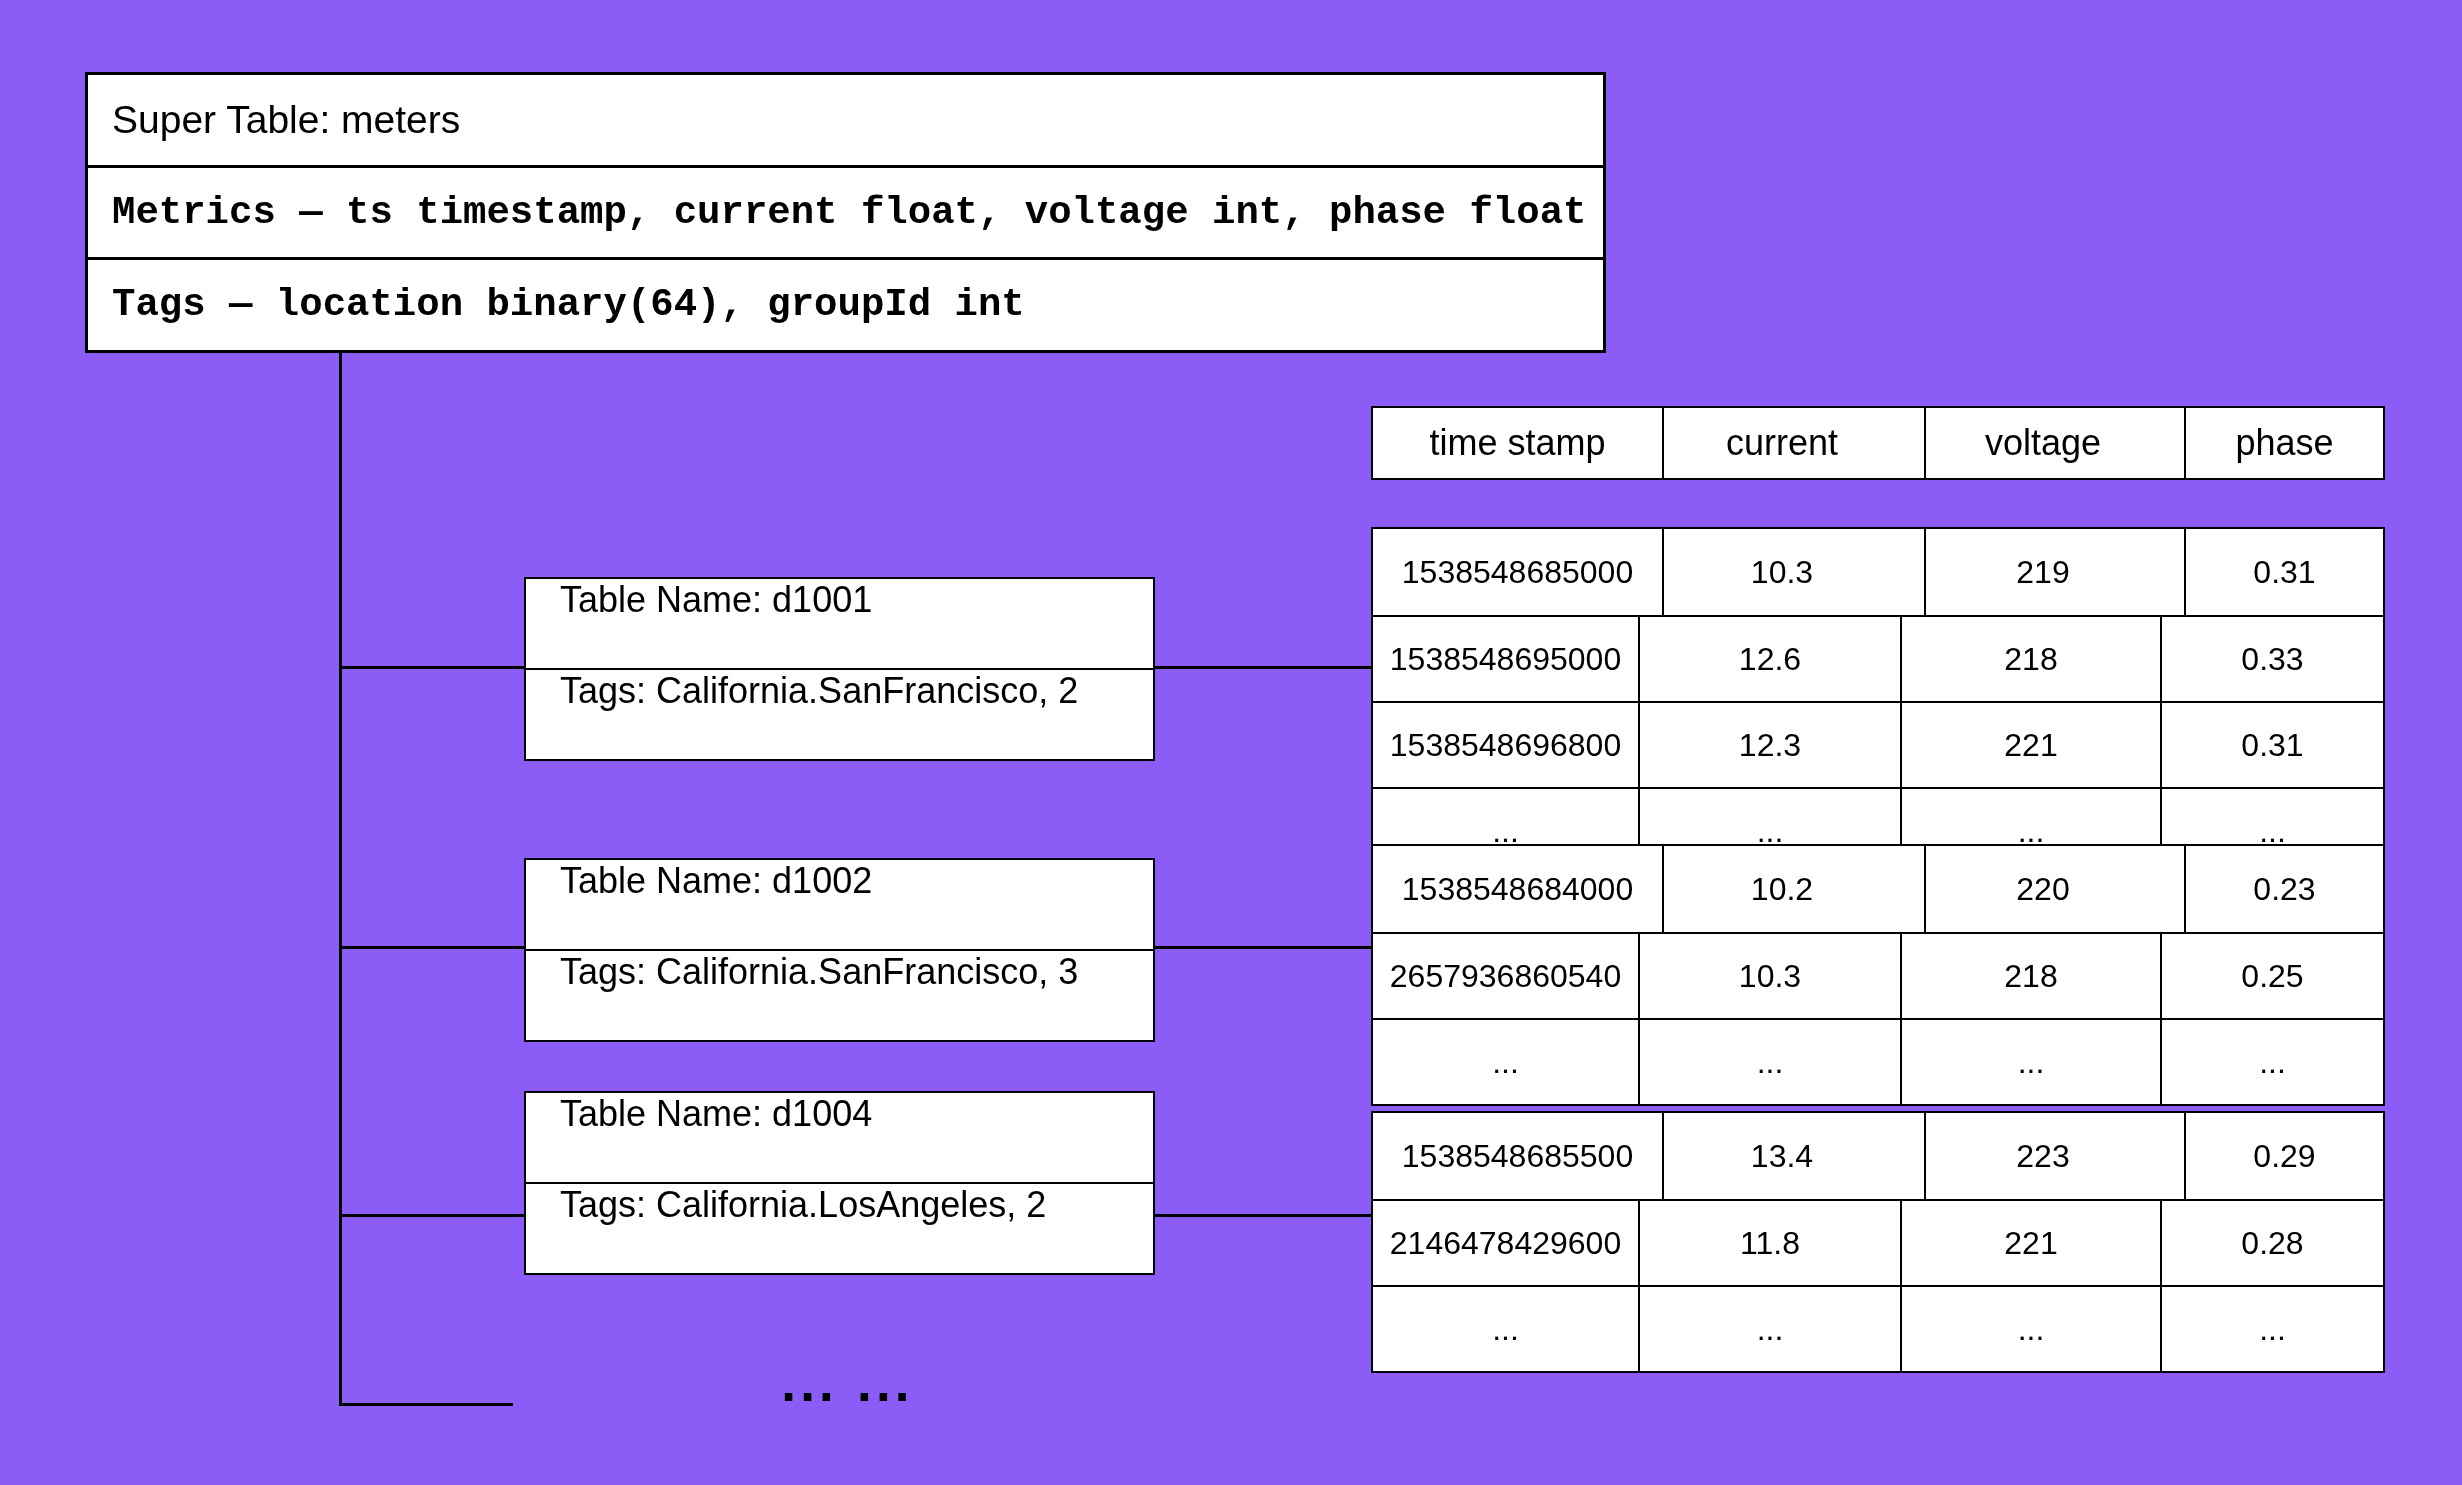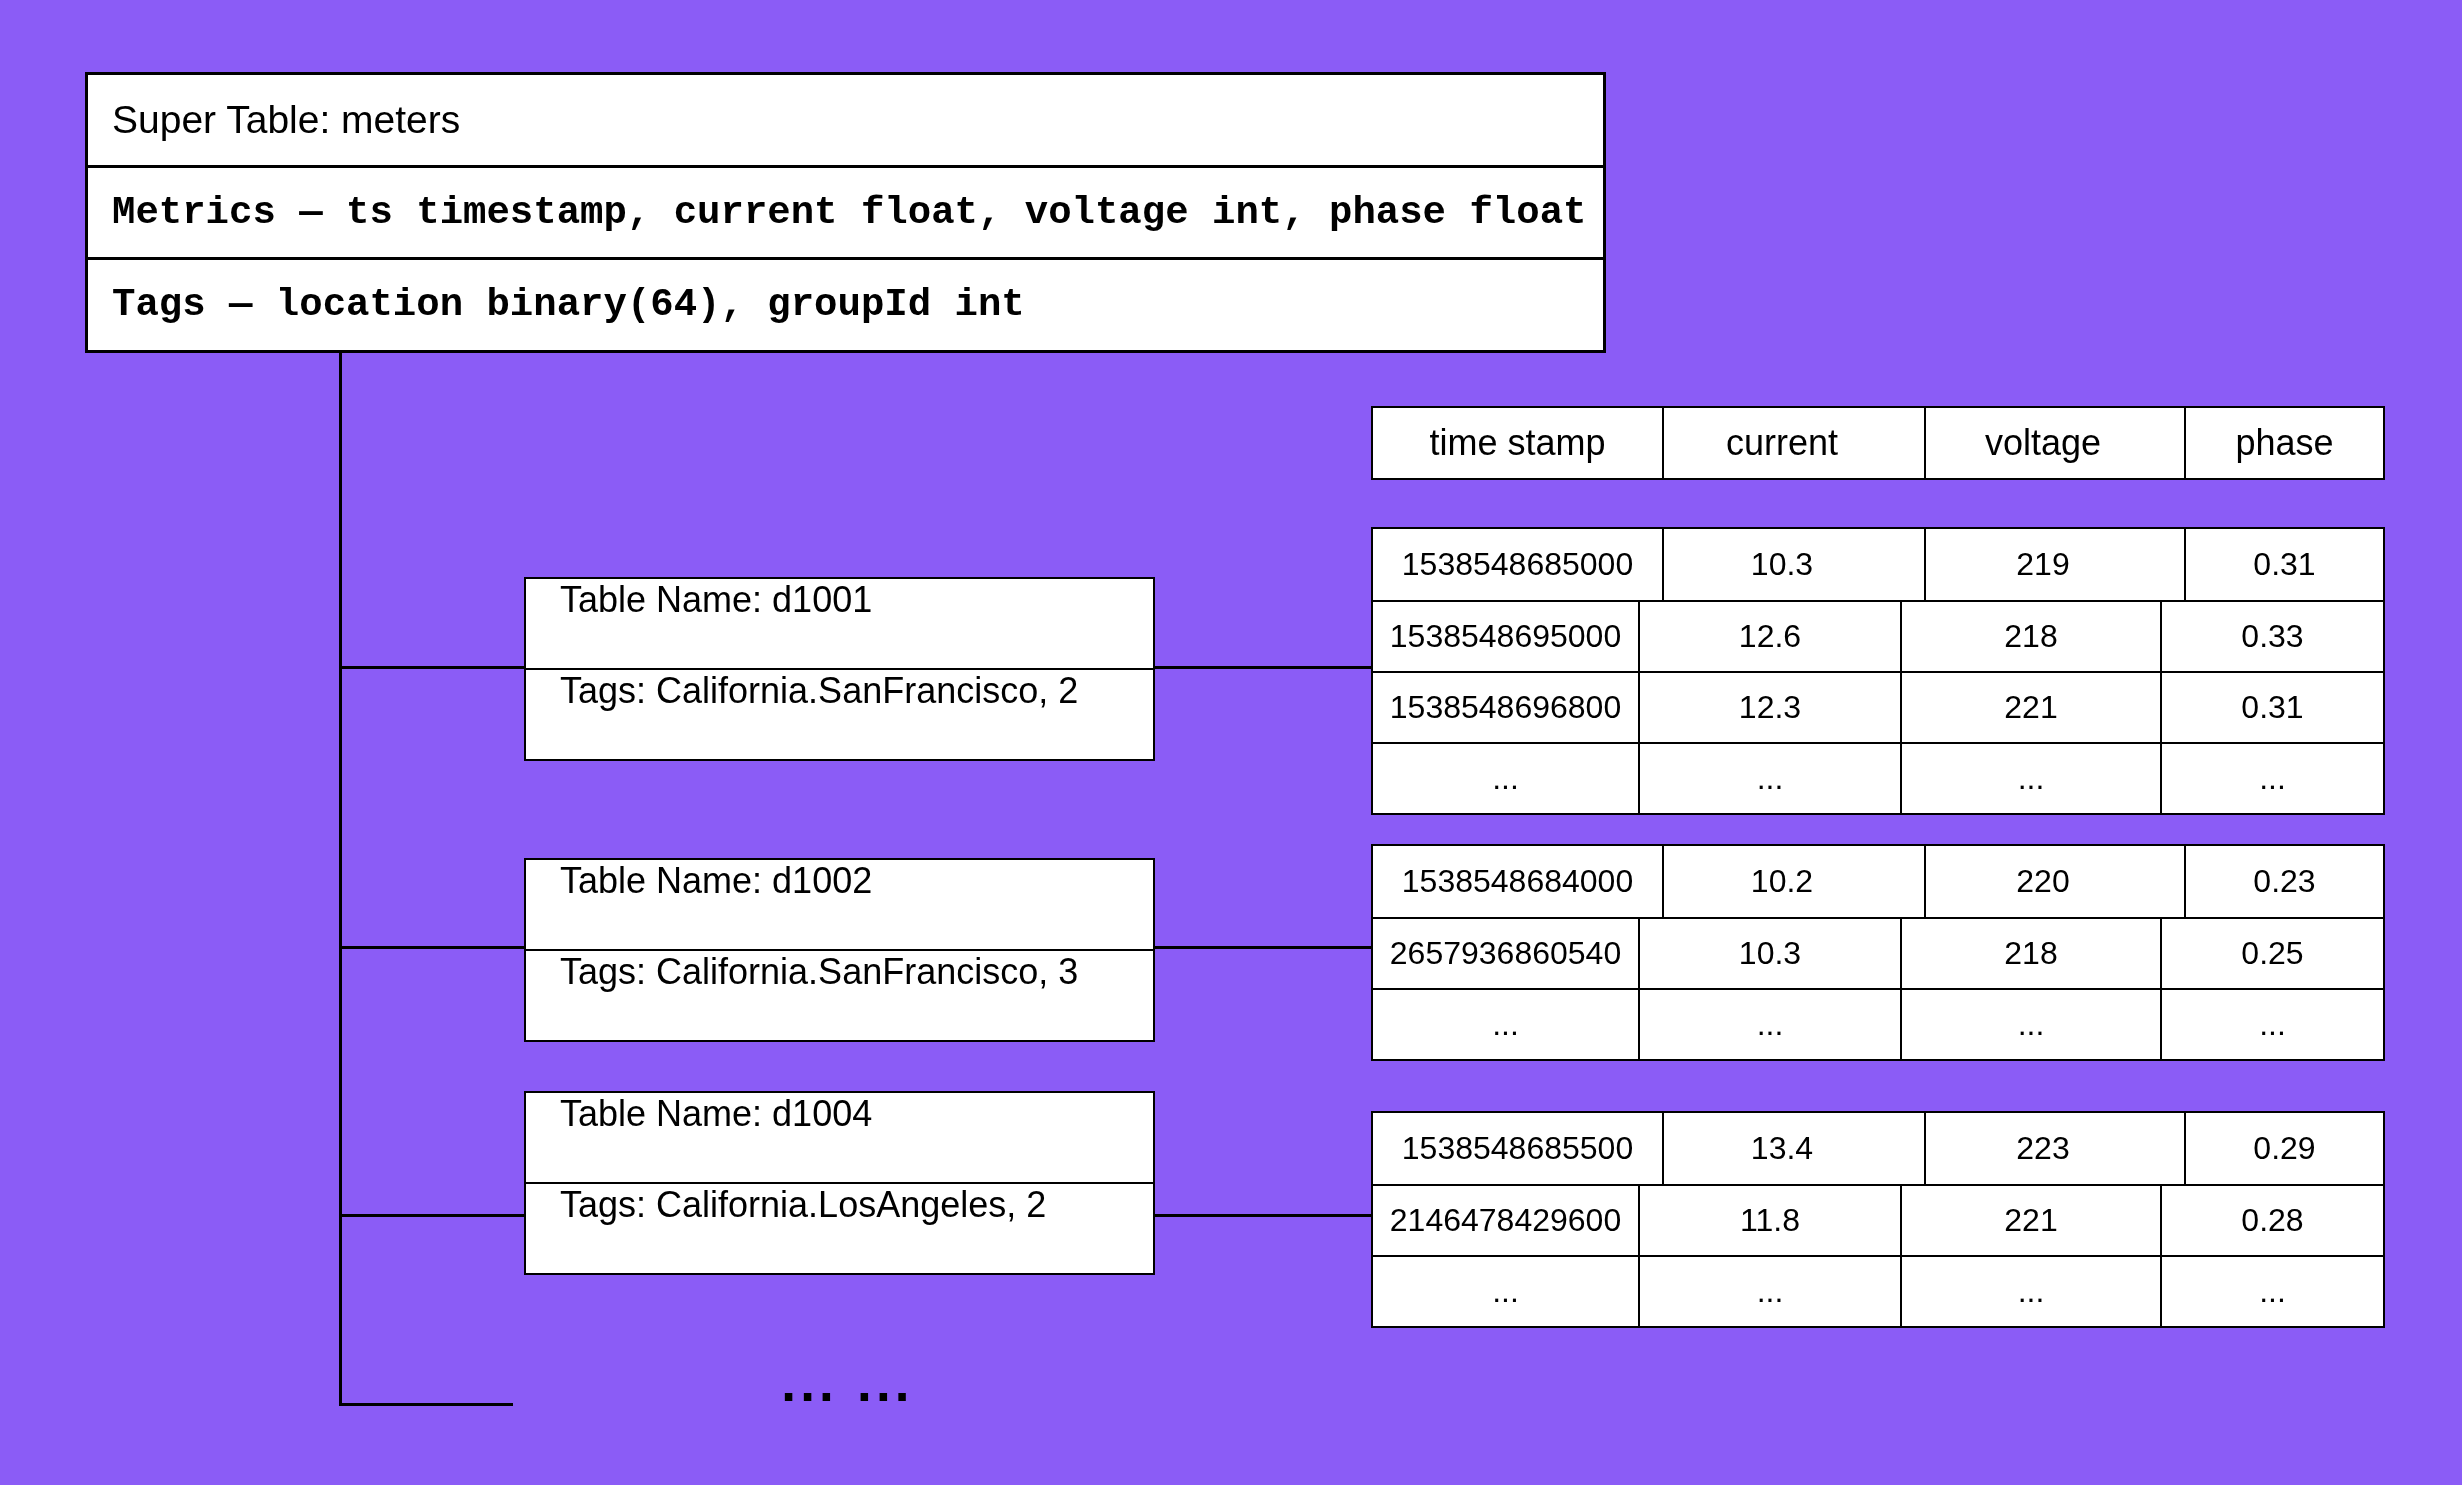--- a/index.html
+++ b/index.html
@@ -77,21 +77,21 @@
     display: grid;
     grid-template-columns: 265px 262px 260px 223px;
     border: 2.5px solid #000;
     background: #fff;
   }
   .thead .cell {
     height: 70px;
     font-size: 36px;
   }
   .dtable .cell {
-    height: 71px;
+    height: 86px;
     font-size: 32px;
   }
   .cell {
     display: flex;
     align-items: center;
     justify-content: center;
     border-left: 2.5px solid #000;
     border-top: 2.5px solid #000;
   }
   .cell:nth-child(4n+1) { border-left: none; }

